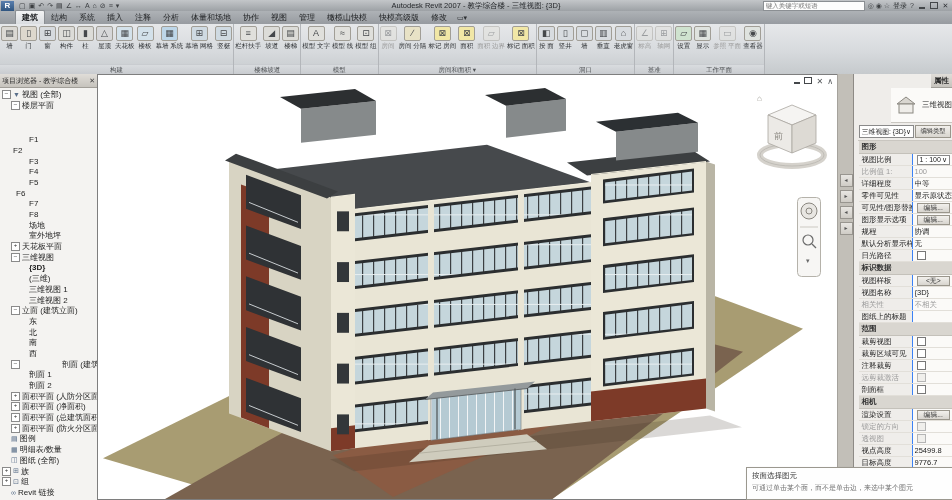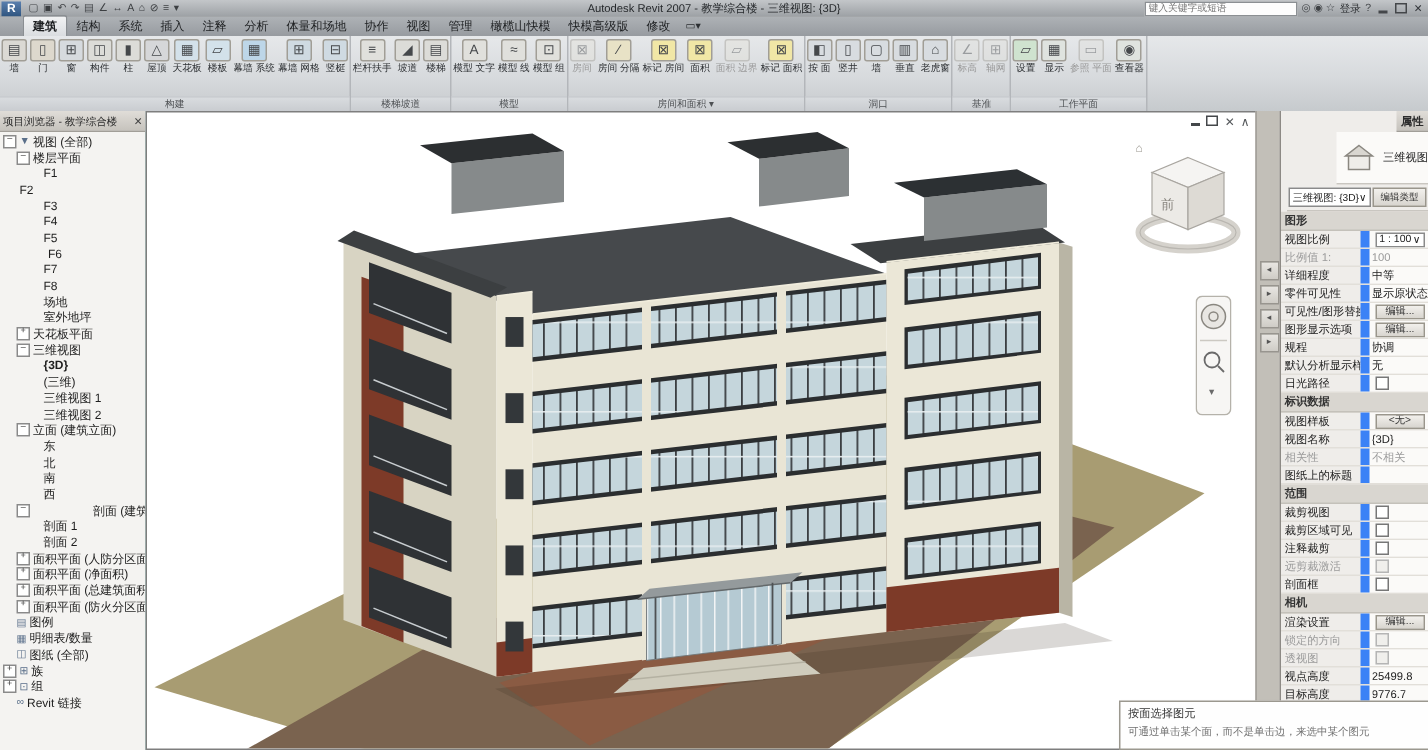--- a/index.html
+++ b/index.html
@@ -84,21 +84,21 @@
   .pselrow{height:15px;display:flex;align-items:center;gap:1px;padding:1px;border-bottom:1px solid #c9c6c0;}
   .pcomboBig{flex:1;height:11px;border:1px solid #8a8a8a;background:#fff;font-size:6.8px;
     display:flex;align-items:center;justify-content:space-between;padding:0 2px;color:#222;overflow:hidden;white-space:nowrap;}
   .pedit{width:34px;height:11px;border:1px solid #9a968c;background:linear-gradient(#f2f0ec,#d8d5cf);
     font-size:6.3px;display:flex;align-items:center;justify-content:center;color:#333;overflow:hidden;white-space:nowrap;}
   .pbody{flex:1;overflow:hidden;}
   .phead{height:12px;background:#d9d6d0;border-bottom:1px solid #c4c1ba;font-size:7.5px;font-weight:bold;
     color:#333;display:flex;align-items:center;padding-left:3px;}
   .prow{display:flex;height:11px;border-bottom:1px solid #e2dfd9;align-items:stretch;}
   .plab{width:50px;padding-left:3px;color:#222;overflow:hidden;white-space:nowrap;display:flex;align-items:center;flex:none;}
-  .pvalwrap{flex:1;border-left:6px solid #3b82f6;background:#fbfaf8;display:flex;align-items:center;padding-left:2px;overflow:hidden;}
+  .pvalwrap{flex:1;border-left:1px solid #3b82f6;background:#fbfaf8;display:flex;align-items:center;padding-left:2px;overflow:hidden;}
   .pval{color:#222;white-space:nowrap;overflow:hidden;}
   .pbtn{flex:1;margin:1px 2px;border:1px solid #9a968c;background:linear-gradient(#f2f0ec,#d8d5cf);
     font-size:6.8px;text-align:center;color:#333;line-height:8px;overflow:hidden;white-space:nowrap;}
   .pcombo{flex:1;margin:1px 2px;border:1px solid #8a8a8a;background:#fff;display:flex;
     justify-content:space-between;padding:0 2px;font-size:7px;color:#222;align-items:center;overflow:hidden;}
   .pcheck{width:7px;height:7px;border:1px solid #777;background:#fff;margin-left:2px;flex:none;}
   .dis .plab{color:#9b9b9b;}
   .dis .pval{color:#9b9b9b;}
   .dis .pcheck{border-color:#b5b5b5;background:#f0efec;}
   
@@ -343,36 +343,36 @@
     <div class="tree" id="tree">
         <div class="trow" style="padding-left: 2px;">
           <span class="texp">–</span>
           <span class="tico">▼</span>
           <span>视图 (全部)</span>
         </div>
         <div class="trow" style="padding-left: 11px;">
           <span class="texp">–</span>
           <span>楼层平面</span>
         </div>
-        <div class="trow" style="padding-left: 29px;">
+        <div class="trow" style="padding-left: 29px; margin-top: 24px;">
           <span>F1</span>
         </div>
         <div class="trow" style="padding-left: 13px;">
           <span>F2</span>
         </div>
         <div class="trow" style="padding-left: 29px;">
           <span>F3</span>
         </div>
         <div class="trow" style="padding-left: 29px;">
           <span>F4</span>
         </div>
         <div class="trow" style="padding-left: 29px;">
           <span>F5</span>
         </div>
-        <div class="trow" style="padding-left: 32px;">
+        <div class="trow" style="padding-left: 16px;">
           <span>F6</span>
         </div>
         <div class="trow" style="padding-left: 29px;">
           <span>F7</span>
         </div>
         <div class="trow" style="padding-left: 29px;">
           <span>F8</span>
         </div>
         <div class="trow" style="padding-left: 29px;">
           <span>场地</span>

